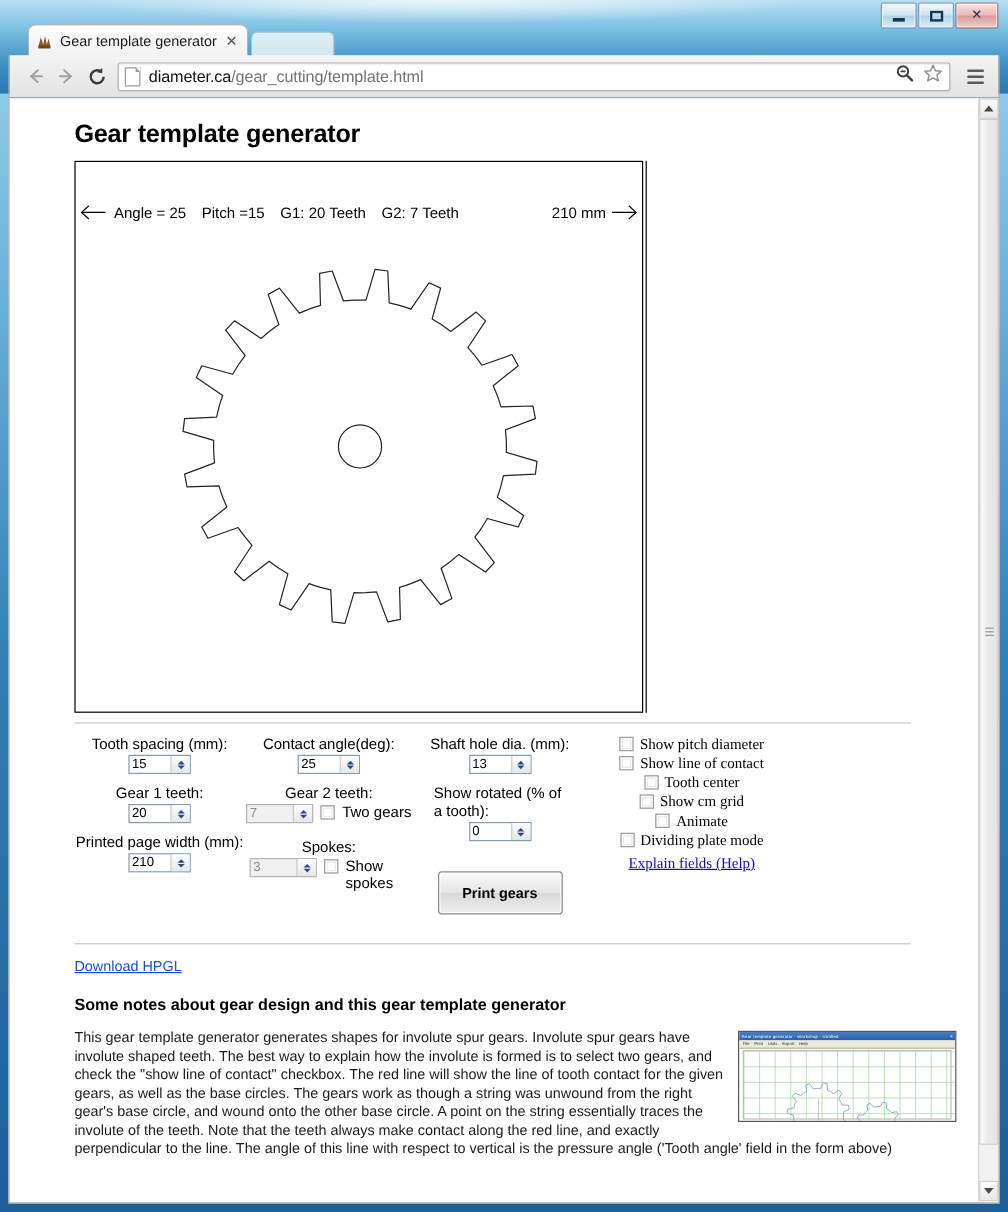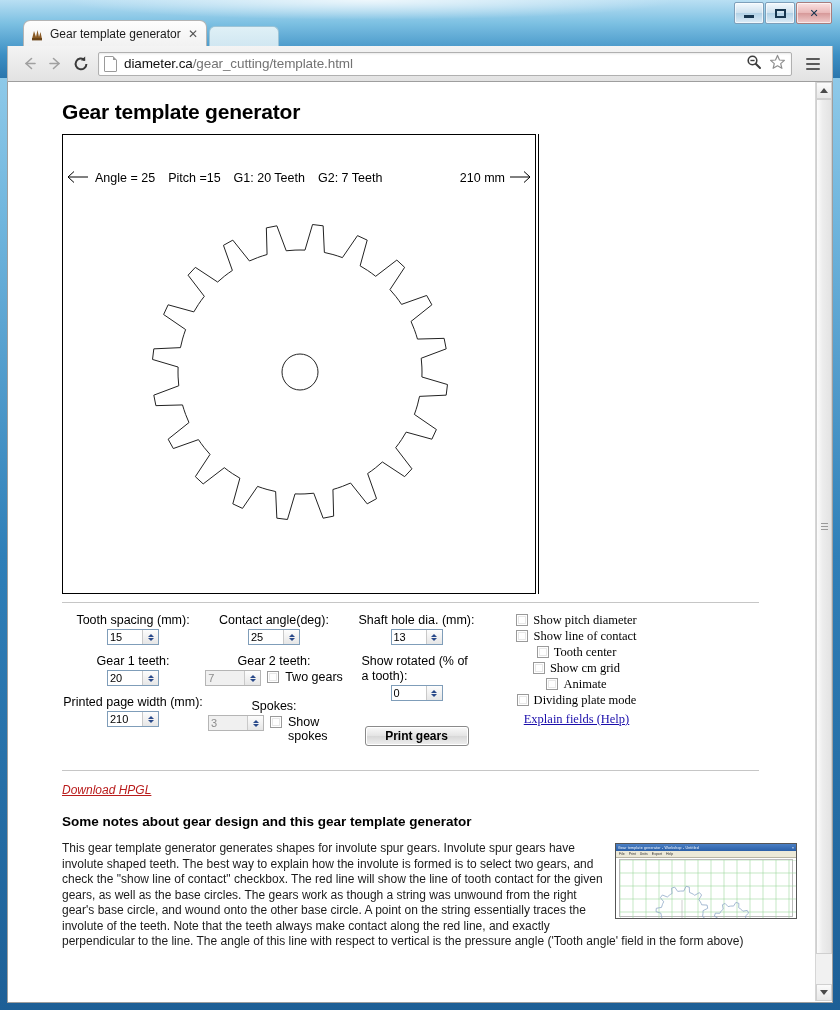--- a/index.html
+++ b/index.html
@@ -172,30 +172,30 @@
   .spin .btns i.dn{border-top:3px solid #2a4a8a;}
   .inline{display:flex;align-items:flex-start;gap:6px;}
   .cb{
     width:12px;height:12px;border:1px solid #9a9a9a;background:#fff;
     box-sizing:border-box;flex:0 0 auto;margin-top:1px;
     box-shadow:inset 0 0 0 1px #fff, inset 0 0 0 2px #e8e8e8;
   }
   .cb-lbl{font-size:12.5px;line-height:14px;}
   .cb-row{display:flex;align-items:flex-start;gap:5px;margin-bottom:2px;}
   .btn-print{
-    margin-top:16px;width:104px;height:20px;
+    margin-top:16px;width:104px;height:36px;
     border:1px solid #8a8a8a;border-radius:3px;
     background:linear-gradient(180deg,#fafafa,#e4e4e4 50%,#d8d8d8 51%,#efefef);
     font-family:"Liberation Sans",sans-serif;font-size:12px;font-weight:bold;color:#000;
     box-shadow:inset 0 0 0 1px #fff;
   }
   .helplink{color:#1a0dab;text-decoration:underline;font-size:12.5px;display:block;margin-top:3px;}
 
   hr.rule2{border:none;border-top:1px solid #c6c6c6;margin:24px 0 9px 0;width:697px;}
-  a.dl{color:#b91c1c;text-decoration:underline;font-size:12px;font-style:italic;}
+  a.dl{color:#1d4ed8;text-decoration:underline;font-size:12px;}
   h2.notes{font-size:13.5px;margin:16px 0 12px 0;color:#000;font-weight:bold;}
   p.body{
     font-size:12px;line-height:15.5px;color:#1b1b1b;margin:0 0 13px 0;
     width:697px;text-align:left;
   }
   .thumb{
     float:right;width:180px;height:74px;border:1px solid #555;
     margin:2px 0 4px 12px;background:#fff;position:relative;overflow:hidden;
   }
   .thumb .tbar{

